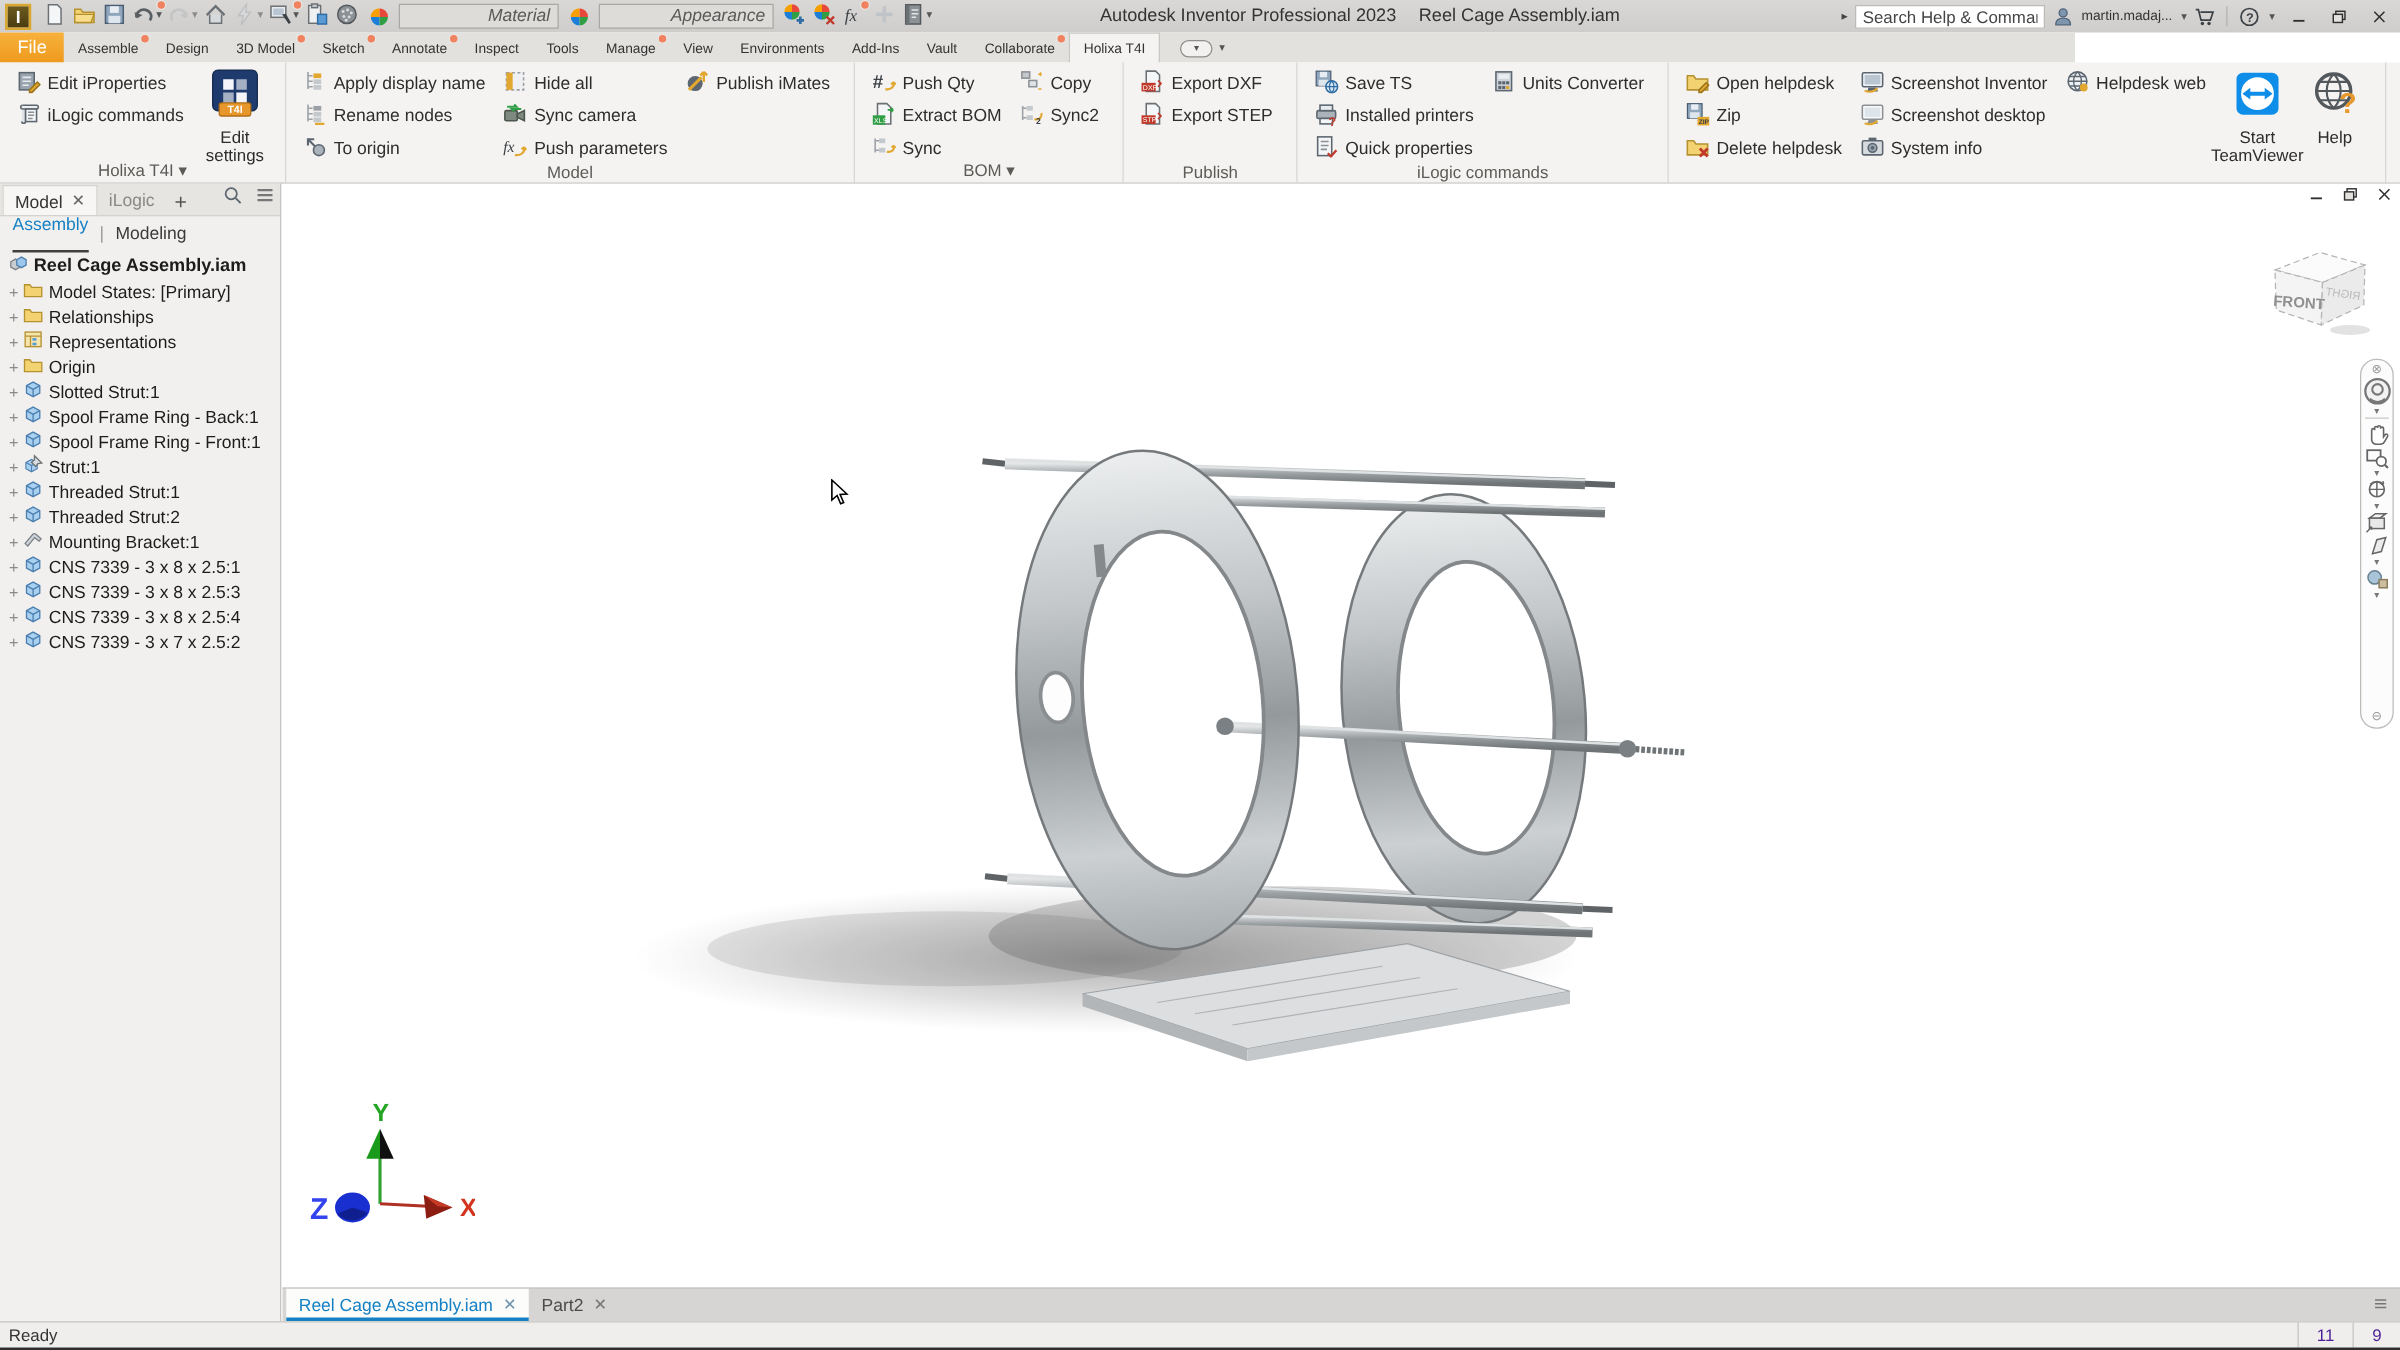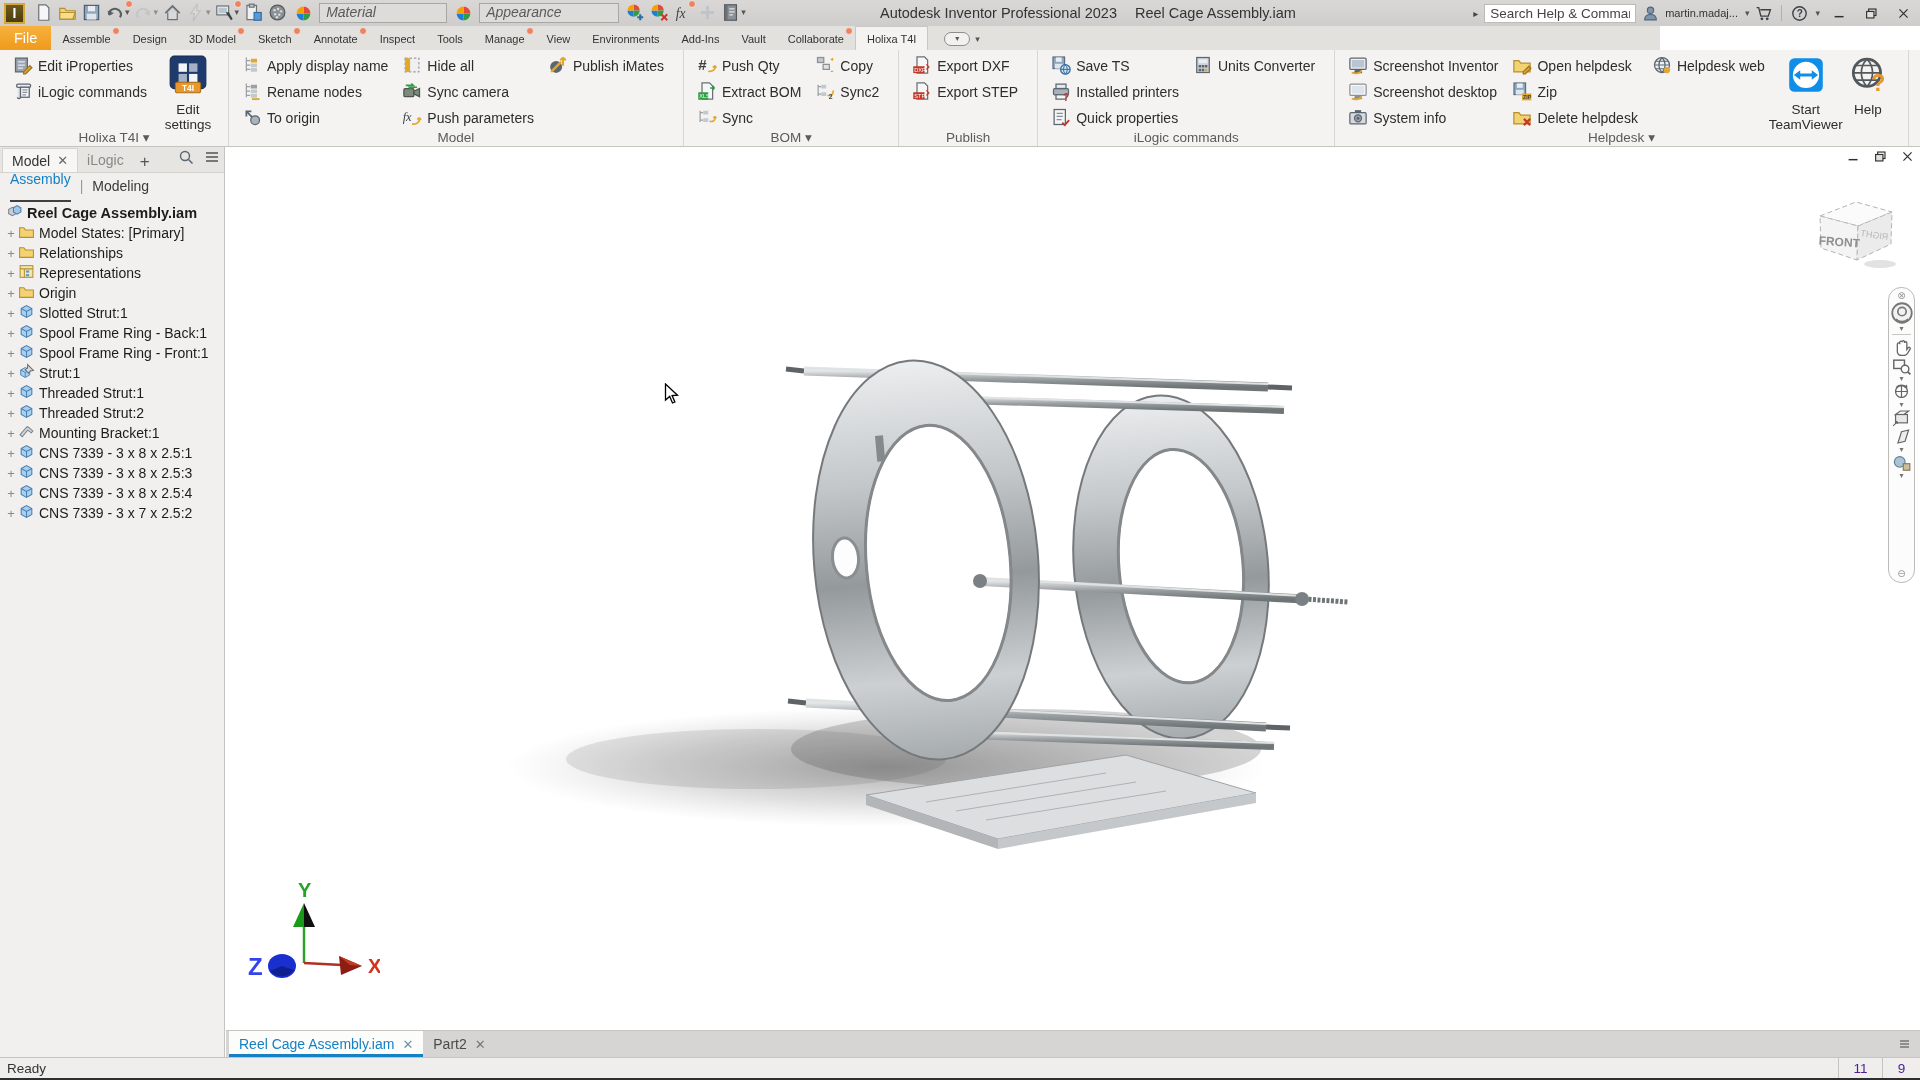--- a/index.html
+++ b/index.html
@@ -12,21 +12,21 @@
     background:linear-gradient(#dad8d6,#cfcdcb); display:flex; align-items:center; gap:2px; padding:0 4px; }
   #appicon { width:21px; height:21px; border:2px solid #d9a830; background:linear-gradient(#6d5a1e,#4a3c10);
     color:#fff; font-weight:bold; font-size:14px; text-align:center; line-height:17px; margin-right:4px; }
   .qbtn { position:relative; height:22px; min-width:24px; display:inline-flex; align-items:center;
     justify-content:center; padding:0 2px; border-radius:2px; }
   .qbtn svg { width:19px; height:19px; }
   .qbtn.dis { opacity:.55; }
   .caret { font-size:9px; color:#555; margin-left:1px; }
   .ndot { position:absolute; top:-1px; right:-1px; width:8px; height:8px; border-radius:50%;
     background:#f0825f; border:1px solid #e8e6e3; }
-  .combo { height:20px; display:flex; align-items:flex-start; gap:6px; padding:0 6px;
+  .combo { height:20px; display:flex; align-items:flex-end; gap:6px; padding:0 6px;
     border:1px solid #a9a7a4; background:#dedcd9; margin:0 2px;flex-direction:column; }
   .combo .cval { font-style:italic; color:#5a5a5a; font-size:14px; }
   .combo .caret { margin-left:8px; }
   #combo-material { width:128px; } #combo-appearance { width:140px; }
   #title-center { position:absolute; left:880px; top:0; height:26px; display:flex; align-items:center;
     gap:18px; font-size:14.5px; color:#333; }
   #title-right { position:absolute; right:4px; top:0; height:26px; display:flex; align-items:center; gap:6px; }
   #search-box { width:152px; height:19px; border:1px solid #bdbbb8; background:#fff;
     font-size:13.5px; padding:0 5px; color:#333; }
   #search-box::placeholder { color:#444; }
@@ -560,49 +560,20 @@
           </div>
         </div>
       </div>
       <div class="rlabel">iLogic commands</div>
     </div>
     <div class="rgroup">
       <div class="rcols">
         <div class="rcol">
           <div class="rbtn">
             <span><svg viewBox="0 0 16 16">
-                <rect x="1.5" y="2.5" width="13" height="9" rx="1" fill="#eef1f4" stroke="#5c6670"></rect>
-                <rect x="3" y="4" width="10" height="6" fill="#b9c6d2"></rect>
-                <path d="M5.5 12h5l1 2.5h-7z" fill="#5c6670"></path>
-                <path d="M3 14c3 1.6 7 .3 8-1.7" stroke="#e2a72e" fill="none" stroke-width="1.4"></path>
-              </svg></span>
-            <span>Screenshot Inventor</span>
-          </div>
-          <div class="rbtn">
-            <span><svg viewBox="0 0 16 16">
-                <rect x="1.5" y="2.5" width="13" height="9" rx="1" fill="#f7f9fa" stroke="#8c9196"></rect>
-                <rect x="3" y="4" width="10" height="6" fill="#dde4ea"></rect>
-                <path d="M5.5 12h5l1 2.5h-7z" fill="#8c9196"></path>
-                <path d="M3 14c3 1.6 7 .3 8-1.7" stroke="#e2a72e" fill="none" stroke-width="1.4"></path>
-              </svg></span>
-            <span>Screenshot desktop</span>
-          </div>
-          <div class="rbtn">
-            <span><svg viewBox="0 0 16 16">
-                <rect x="1.5" y="4.5" width="13" height="9" rx="1" fill="#d7dbdf" stroke="#5c6670"></rect>
-                <rect x="5.5" y="2.5" width="5" height="2" fill="#5c6670"></rect>
-                <circle cx="8" cy="9" r="2.8" fill="#9aa4ae" stroke="#5c6670"></circle>
-                <circle cx="8" cy="9" r="1.2" fill="#5c6670"></circle>
-              </svg></span>
-            <span>System info</span>
-          </div>
-        </div>
-        <div class="rcol">
-          <div class="rbtn">
-            <span><svg viewBox="0 0 16 16">
                 <path d="M1.5 4.5h4l1.5 2h7.5v7H1.5z" fill="#f3d271" stroke="#b5912f"></path>
                 <path d="M9 13.5 13.5 9l1.6 1.6-4.5 4.5H9z" fill="#e2a72e" stroke="#9c741c"></path>
               </svg></span>
             <span>Open helpdesk</span>
           </div>
           <div class="rbtn">
             <span><svg viewBox="0 0 16 16">
                 <g transform="scale(.78)">
                   <rect x="2" y="2" width="12" height="12" fill="#8fa6bd" stroke="#4a5d73"></rect>
                   <rect x="5" y="2.5" width="6" height="4.5" fill="#e7edf3"></rect>
@@ -617,20 +588,49 @@
             <span><svg viewBox="0 0 16 16">
                 <path d="M1.5 4.5h4l1.5 2h7.5v7H1.5z" fill="#f3d271" stroke="#b5912f"></path>
                 <path d="M9.5 9.5l5 5m0-5-5 5" stroke="#c0392b" stroke-width="1.8"></path>
               </svg></span>
             <span>Delete helpdesk</span>
           </div>
         </div>
         <div class="rcol">
           <div class="rbtn">
             <span><svg viewBox="0 0 16 16">
+                <rect x="1.5" y="2.5" width="13" height="9" rx="1" fill="#eef1f4" stroke="#5c6670"></rect>
+                <rect x="3" y="4" width="10" height="6" fill="#b9c6d2"></rect>
+                <path d="M5.5 12h5l1 2.5h-7z" fill="#5c6670"></path>
+                <path d="M3 14c3 1.6 7 .3 8-1.7" stroke="#e2a72e" fill="none" stroke-width="1.4"></path>
+              </svg></span>
+            <span>Screenshot Inventor</span>
+          </div>
+          <div class="rbtn">
+            <span><svg viewBox="0 0 16 16">
+                <rect x="1.5" y="2.5" width="13" height="9" rx="1" fill="#f7f9fa" stroke="#8c9196"></rect>
+                <rect x="3" y="4" width="10" height="6" fill="#dde4ea"></rect>
+                <path d="M5.5 12h5l1 2.5h-7z" fill="#8c9196"></path>
+                <path d="M3 14c3 1.6 7 .3 8-1.7" stroke="#e2a72e" fill="none" stroke-width="1.4"></path>
+              </svg></span>
+            <span>Screenshot desktop</span>
+          </div>
+          <div class="rbtn">
+            <span><svg viewBox="0 0 16 16">
+                <rect x="1.5" y="4.5" width="13" height="9" rx="1" fill="#d7dbdf" stroke="#5c6670"></rect>
+                <rect x="5.5" y="2.5" width="5" height="2" fill="#5c6670"></rect>
+                <circle cx="8" cy="9" r="2.8" fill="#9aa4ae" stroke="#5c6670"></circle>
+                <circle cx="8" cy="9" r="1.2" fill="#5c6670"></circle>
+              </svg></span>
+            <span>System info</span>
+          </div>
+        </div>
+        <div class="rcol">
+          <div class="rbtn">
+            <span><svg viewBox="0 0 16 16">
                 <circle cx="8" cy="8" r="6" fill="#eef1f4" stroke="#5c6670"></circle>
                 <path d="M2 8h12M8 2a8.5 8.5 0 0 1 0 12M8 2a8.5 8.5 0 0 0 0 12M3 5h10M3 11h10" stroke="#5c6670" fill="none" stroke-width=".9"></path>
                 <circle cx="12" cy="12" r="2.5" fill="#e2a72e"></circle>
               </svg></span>
             <span>Helpdesk web</span>
           </div>
         </div>
       </div>
       <div class="rbig">
         <div><svg viewBox="0 0 40 40">
@@ -641,21 +641,20 @@
         <div>Start TeamViewer</div>
       </div>
       <div class="rbig">
         <div><svg viewBox="0 0 40 40">
             <circle cx="19" cy="17" r="13" fill="none" stroke="#53585d" stroke-width="2.6"></circle>
             <path d="M6 17h26M19 4a18.5 18.5 0 0 1 0 26M19 4a18.5 18.5 0 0 0 0 26M8 10h22M8 24h22" stroke="#53585d" fill="none" stroke-width="1.6"></path>
             <text x="23" y="34" font-size="22" font-weight="bold" fill="#e8972c">?</text>
           </svg></div>
         <div>Help</div>
       </div>
-      <div class="rlabel">Helpdesk ▾</div>
     </div>
   </div>
 
 <div id="browser">
   <div id="panel-tabs">
     <div class="ptab active">
       <span>Model</span>
       <span class="x">✕</span>
     </div>
     <div class="ptab">

